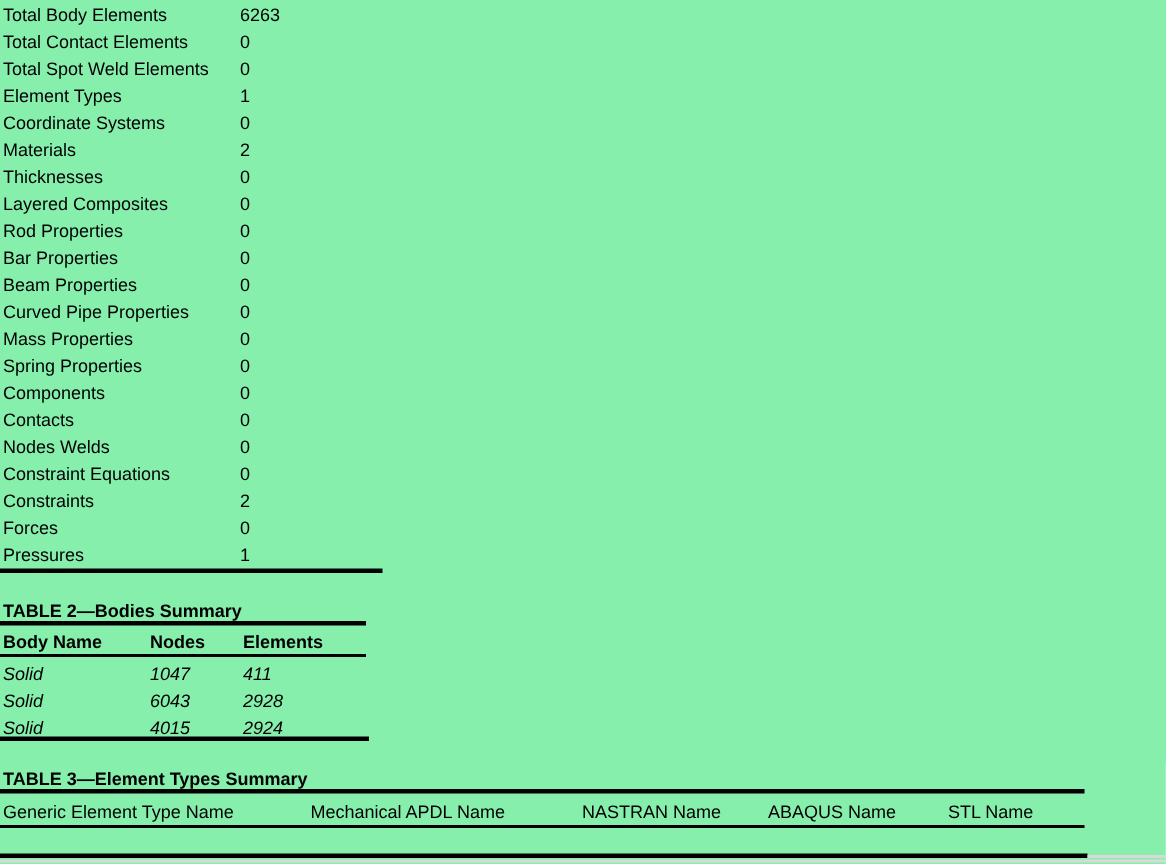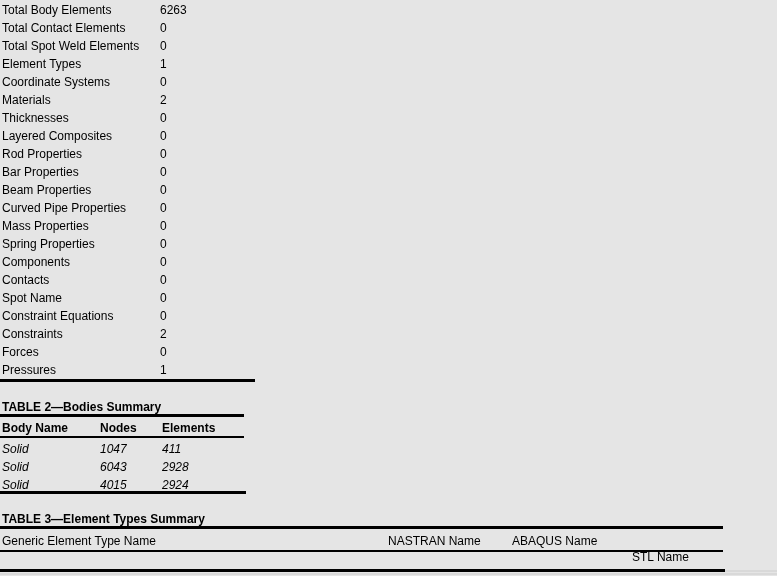--- a/index.html
+++ b/index.html
@@ -1,20 +1,20 @@
 <!DOCTYPE html>
 <html><head>
 <meta charset="utf-8">
 <style>
   html, body { margin: 0; padding: 0; }
   .page {
     position: relative;
     width: 777px;
     height: 576px;
-    background: #e5e5e5;
+    background: #86efac;
     font-family: "Liberation Sans", sans-serif;
     font-size: 12px;
     color: #000000;
     overflow: hidden;
   }
   
   .kv-list { position: absolute; left: 2px; top: 1px; width: 320px; }
   .kv-row { position: relative; height: 18px; line-height: 18px; white-space: nowrap; }
   .kv-value { position: absolute; left: 158px; top: 0; }
 
@@ -34,21 +34,21 @@
   .rule-t2-bottom { left: 0; top: 491px; width: 246px; height: 3px; }
 
   
   .t3-title { position: absolute; left: 2px; top: 510px; height: 18px; line-height: 18px; font-weight: bold; white-space: nowrap; }
   .rule-t3-title { left: 0; top: 526px; width: 723px; height: 3px; }
   .t3-header { position: absolute; left: 2px; top: 532px; width: 773px; height: 18px; line-height: 18px; font-weight: normal; }
   .t3-row { position: absolute; left: 2px; top: 554px; width: 773px; height: 18px; line-height: 18px; }
   .t3-col1 { position: absolute; left: 205px; top: 0; }
   .t3-col2 { position: absolute; left: 386px; top: 0; }
   .t3-col3 { position: absolute; left: 510px; top: 0; }
-  .t3-col4 { position: absolute; left: 630px; top: 0; margin-top: 16px; }
+  .t3-col4 { position: absolute; left: 630px; top: 0; }
   .rule-t3-head { left: 0; top: 550px; width: 723px; height: 2px; }
   .rule-t3-bottom { left: 0; top: 569px; width: 725px; height: 3px; }
 
   
   .gray-line-right { position: absolute; left: 725px; top: 570px; width: 52px; height: 2px; background: #d9d9d9; }
   .gray-line-bottom { position: absolute; left: 0; top: 573px; width: 777px; height: 2px; background: #d9d9d9; }
 </style>
 </head>
 <body>
 
@@ -64,21 +64,21 @@
     <div class="kv-row"><span>Thicknesses</span><span class="kv-value">0</span></div>
     <div class="kv-row"><span>Layered Composites</span><span class="kv-value">0</span></div>
     <div class="kv-row"><span>Rod Properties</span><span class="kv-value">0</span></div>
     <div class="kv-row"><span>Bar Properties</span><span class="kv-value">0</span></div>
     <div class="kv-row"><span>Beam Properties</span><span class="kv-value">0</span></div>
     <div class="kv-row"><span>Curved Pipe Properties</span><span class="kv-value">0</span></div>
     <div class="kv-row"><span>Mass Properties</span><span class="kv-value">0</span></div>
     <div class="kv-row"><span>Spring Properties</span><span class="kv-value">0</span></div>
     <div class="kv-row"><span>Components</span><span class="kv-value">0</span></div>
     <div class="kv-row"><span>Contacts</span><span class="kv-value">0</span></div>
-    <div class="kv-row"><span>Spot Name</span><span class="kv-value">0</span></div>
+    <div class="kv-row"><span>Nodes Welds</span><span class="kv-value">0</span></div>
     <div class="kv-row"><span>Constraint Equations</span><span class="kv-value">0</span></div>
     <div class="kv-row"><span>Constraints</span><span class="kv-value">2</span></div>
     <div class="kv-row"><span>Forces</span><span class="kv-value">0</span></div>
     <div class="kv-row"><span>Pressures</span><span class="kv-value">1</span></div>
   </div>
   <div class="rule rule-t1-bottom"></div>
 
   <div class="t2-title">TABLE 2—Bodies Summary</div>
   <div class="rule rule-t2-title"></div>
   <div class="t2-header">
@@ -103,20 +103,21 @@
       <span class="t2-col1">4015</span>
       <span class="t2-col2">2924</span>
     </div>
   </div>
   <div class="rule rule-t2-bottom"></div>
 
   <div class="t3-title">TABLE 3—Element Types Summary</div>
   <div class="rule rule-t3-title"></div>
   <div class="t3-header">
     <span>Generic Element Type Name</span>
+    <span class="t3-col1">Mechanical APDL Name</span>
     <span class="t3-col2">NASTRAN Name</span>
     <span class="t3-col3">ABAQUS Name</span>
     <span class="t3-col4">STL Name</span>
   </div>
   <div class="rule rule-t3-head"></div>
   <div class="rule rule-t3-bottom"></div>
 
   <div class="gray-line-right"></div>
   <div class="gray-line-bottom"></div>
 

